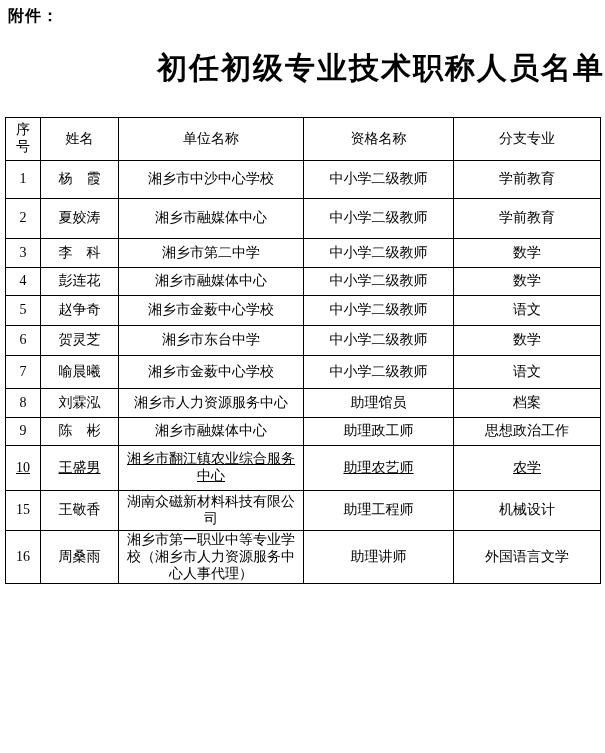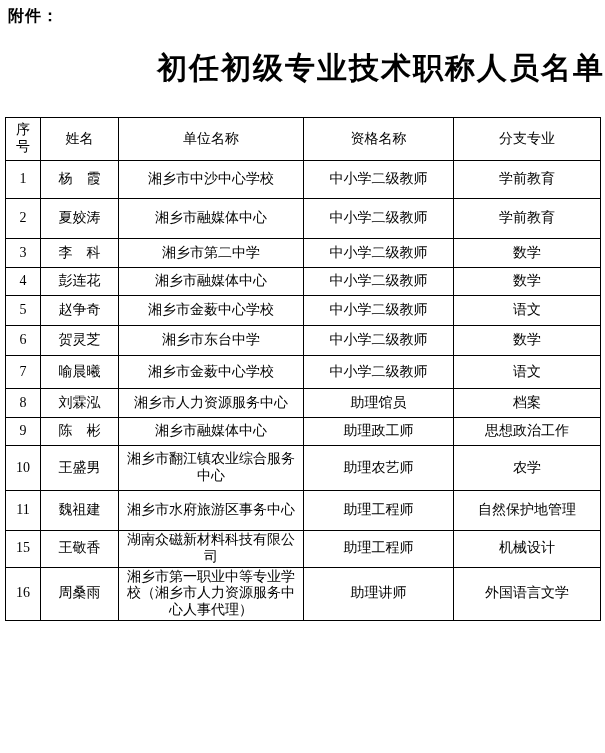--- a/index.html
+++ b/index.html
@@ -57,21 +57,21 @@
   .roster th { white-space: pre-line; }
   .roster tbody tr:nth-child(1)  { height: 38px; }
   .roster tbody tr:nth-child(2)  { height: 40px; }
   .roster tbody tr:nth-child(3)  { height: 29px; }
   .roster tbody tr:nth-child(4)  { height: 28px; }
   .roster tbody tr:nth-child(5)  { height: 30px; }
   .roster tbody tr:nth-child(6)  { height: 30px; }
   .roster tbody tr:nth-child(7)  { height: 33px; }
   .roster tbody tr:nth-child(8)  { height: 29px; }
   .roster tbody tr:nth-child(9)  { height: 28px; }
-  .roster tbody tr:nth-child(10) { height: 45px; }
+  .roster tbody tr:nth-child(10) { height: 45px; text-decoration: underline; }
   .roster tbody tr:nth-child(11) { height: 40px; }
   .roster tbody tr:nth-child(12) { height: 27px; }
   .roster tbody tr:nth-child(13) { height: 26px; }
   .roster tbody tr:nth-child(14) { height: 67px; }
   .roster tbody tr:nth-child(15) { height: 42px; font-style: italic; }
   .roster tbody tr:nth-child(16) { height: 59px; }
 </style>
 </head>
 <body>
 
@@ -163,27 +163,20 @@
     <td>思想政治工作</td>
   </tr>
         <tr>
     <td>10</td>
     <td>王盛男</td>
     <td>湘乡市翻江镇农业综合服务中心</td>
     <td>助理农艺师</td>
     <td>农学</td>
   </tr>
         <tr>
-    <td>11</td>
-    <td>魏祖建</td>
-    <td>湘乡市水府旅游区事务中心</td>
-    <td>助理工程师</td>
-    <td>自然保护地管理</td>
-  </tr>
-        <tr>
     <td>15</td>
     <td>王敬香</td>
     <td>湖南众磁新材料科技有限公司</td>
     <td>助理工程师</td>
     <td>机械设计</td>
   </tr>
         <tr>
     <td>16</td>
     <td>周桑雨</td>
     <td>湘乡市第一职业中等专业学校（湘乡市人力资源服务中心人事代理）</td>

